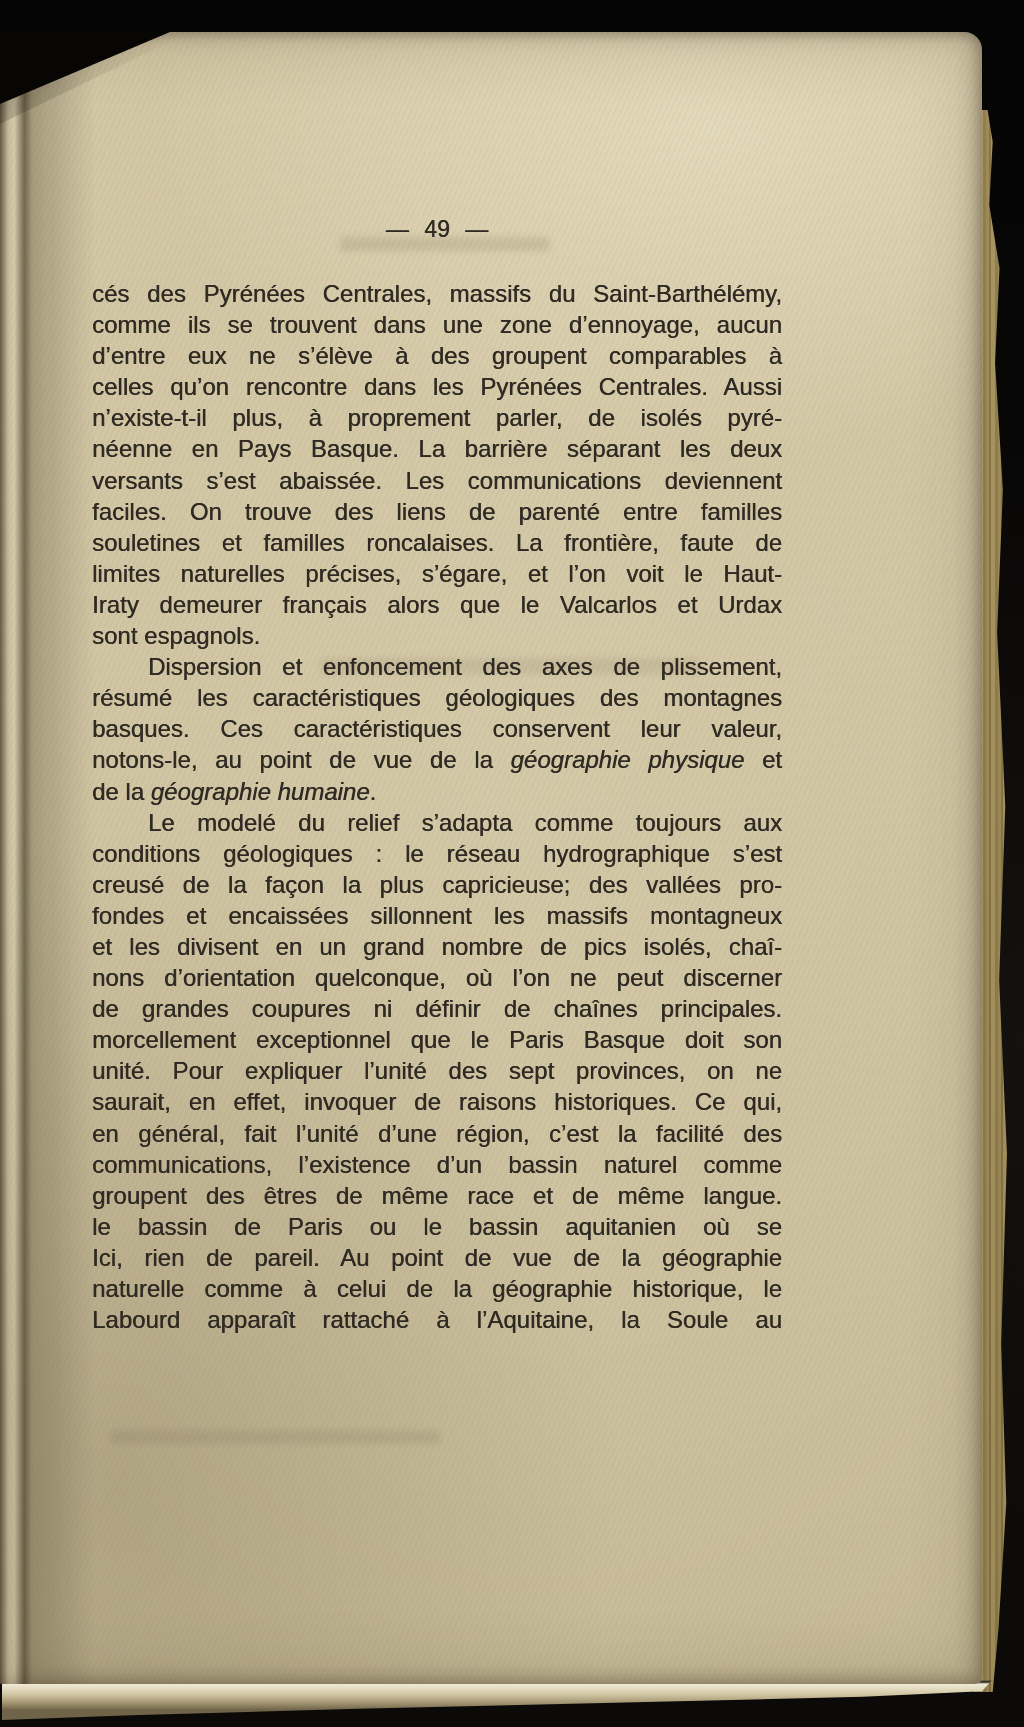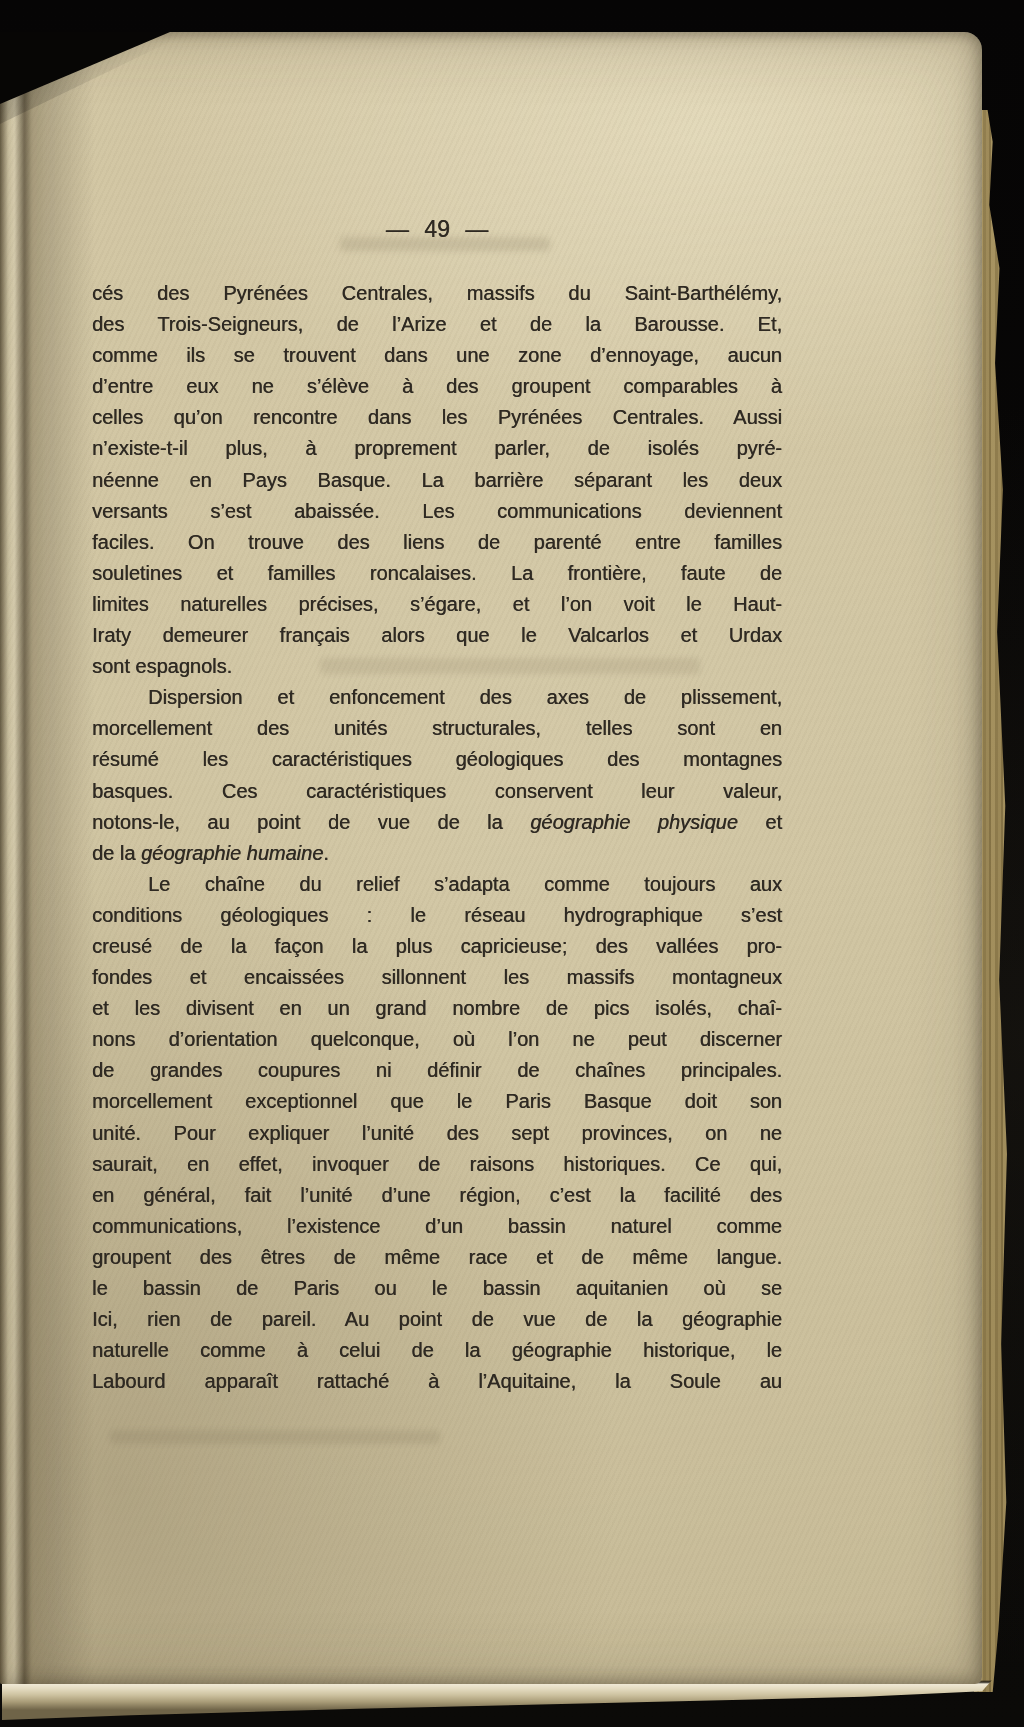--- a/index.html
+++ b/index.html
@@ -67,21 +67,21 @@
   }
 
   .page-number{
     position:absolute;left:92px;width:690px;top:184px;height:32px;
     text-align:center;font-size:23px;color:#2e2922;word-spacing:9px;
     text-shadow:0.4px 0 0 rgba(46,41,34,0.85);
   }
 
   .text-block{
     position:absolute;left:92px;top:246px;width:690px;color:#2e2922;
-    font-size:20px;line-height:31.1px;
+    font-size:24px;line-height:31.1px;
     text-shadow:0.45px 0 0 rgba(46,41,34,0.85);
   }
   .para{margin:0;}
   .para.indent .line.first{text-indent:56px;}
   .line{
     height:31.1px;text-align:justify;text-align-last:justify;white-space:normal;
   }
   .line.no-stretch{text-align-last:left;}
   .line i{font-style:italic;margin-top:47px;}
 
@@ -105,43 +105,41 @@
 
     <div class="ghost g1"></div>
     <div class="ghost g2"></div>
     <div class="ghost g3"></div>
 
     <div class="page-number">— 49 —</div>
 
     <div class="text-block" id="text-block">
         <div class="para">
           <div class="line first"><span>cés des Pyrénées Centrales, massifs du Saint-Barthélémy,</span></div>
-          <div class="line"><span>des Trois-Seigneurs, de l’Arize et de la Barousse. Et,</span></div>
           <div class="line"><span>comme ils se trouvent dans une zone d’ennoyage, aucun</span></div>
           <div class="line"><span>d’entre eux ne s’élève à des groupent comparables à</span></div>
           <div class="line"><span>celles qu’on rencontre dans les Pyrénées Centrales. Aussi</span></div>
           <div class="line"><span>n’existe-t-il plus, à proprement parler, de isolés pyré-</span></div>
           <div class="line"><span>néenne en Pays Basque. La barrière séparant les deux</span></div>
           <div class="line"><span>versants s’est abaissée. Les communications deviennent</span></div>
           <div class="line"><span>faciles. On trouve des liens de parenté entre familles</span></div>
           <div class="line"><span>souletines et familles roncalaises. La frontière, faute de</span></div>
           <div class="line"><span>limites naturelles précises, s’égare, et l’on voit le Haut-</span></div>
           <div class="line"><span>Iraty demeurer français alors que le Valcarlos et Urdax</span></div>
           <div class="line no-stretch"><span>sont espagnols.</span></div>
         </div>
         <div class="para indent">
           <div class="line first"><span>Dispersion et enfoncement des axes de plissement,</span></div>
-          <div class="line"><span>morcellement des unités structurales, telles sont en</span></div>
           <div class="line"><span>résumé les caractéristiques géologiques des montagnes</span></div>
           <div class="line"><span>basques. Ces caractéristiques conservent leur valeur,</span></div>
           <div class="line"><span>notons-le, au point de vue de la </span><i>géographie physique</i><span> et</span></div>
           <div class="line no-stretch"><span>de la </span><i>géographie humaine</i><span>.</span></div>
         </div>
         <div class="para indent">
-          <div class="line first"><span>Le chaîne du relief s’adapta comme toujours aux</span></div>
+          <div class="line first"><span>Le modelé du relief s’adapta comme toujours aux</span></div>
           <div class="line"><span>conditions géologiques : le réseau hydrographique s’est</span></div>
           <div class="line"><span>creusé de la façon la plus capricieuse; des vallées pro-</span></div>
           <div class="line"><span>fondes et encaissées sillonnent les massifs montagneux</span></div>
           <div class="line"><span>et les divisent en un grand nombre de pics isolés, chaî-</span></div>
           <div class="line"><span>nons d’orientation quelconque, où l’on ne peut discerner</span></div>
           <div class="line"><span>de grandes coupures ni définir de chaînes principales.</span></div>
         </div>
         <div class="para indent">
           <div class="line"><span>morcellement exceptionnel que le Paris Basque doit son</span></div>
           <div class="line"><span>unité. Pour expliquer l’unité des sept provinces, on ne</span></div>

